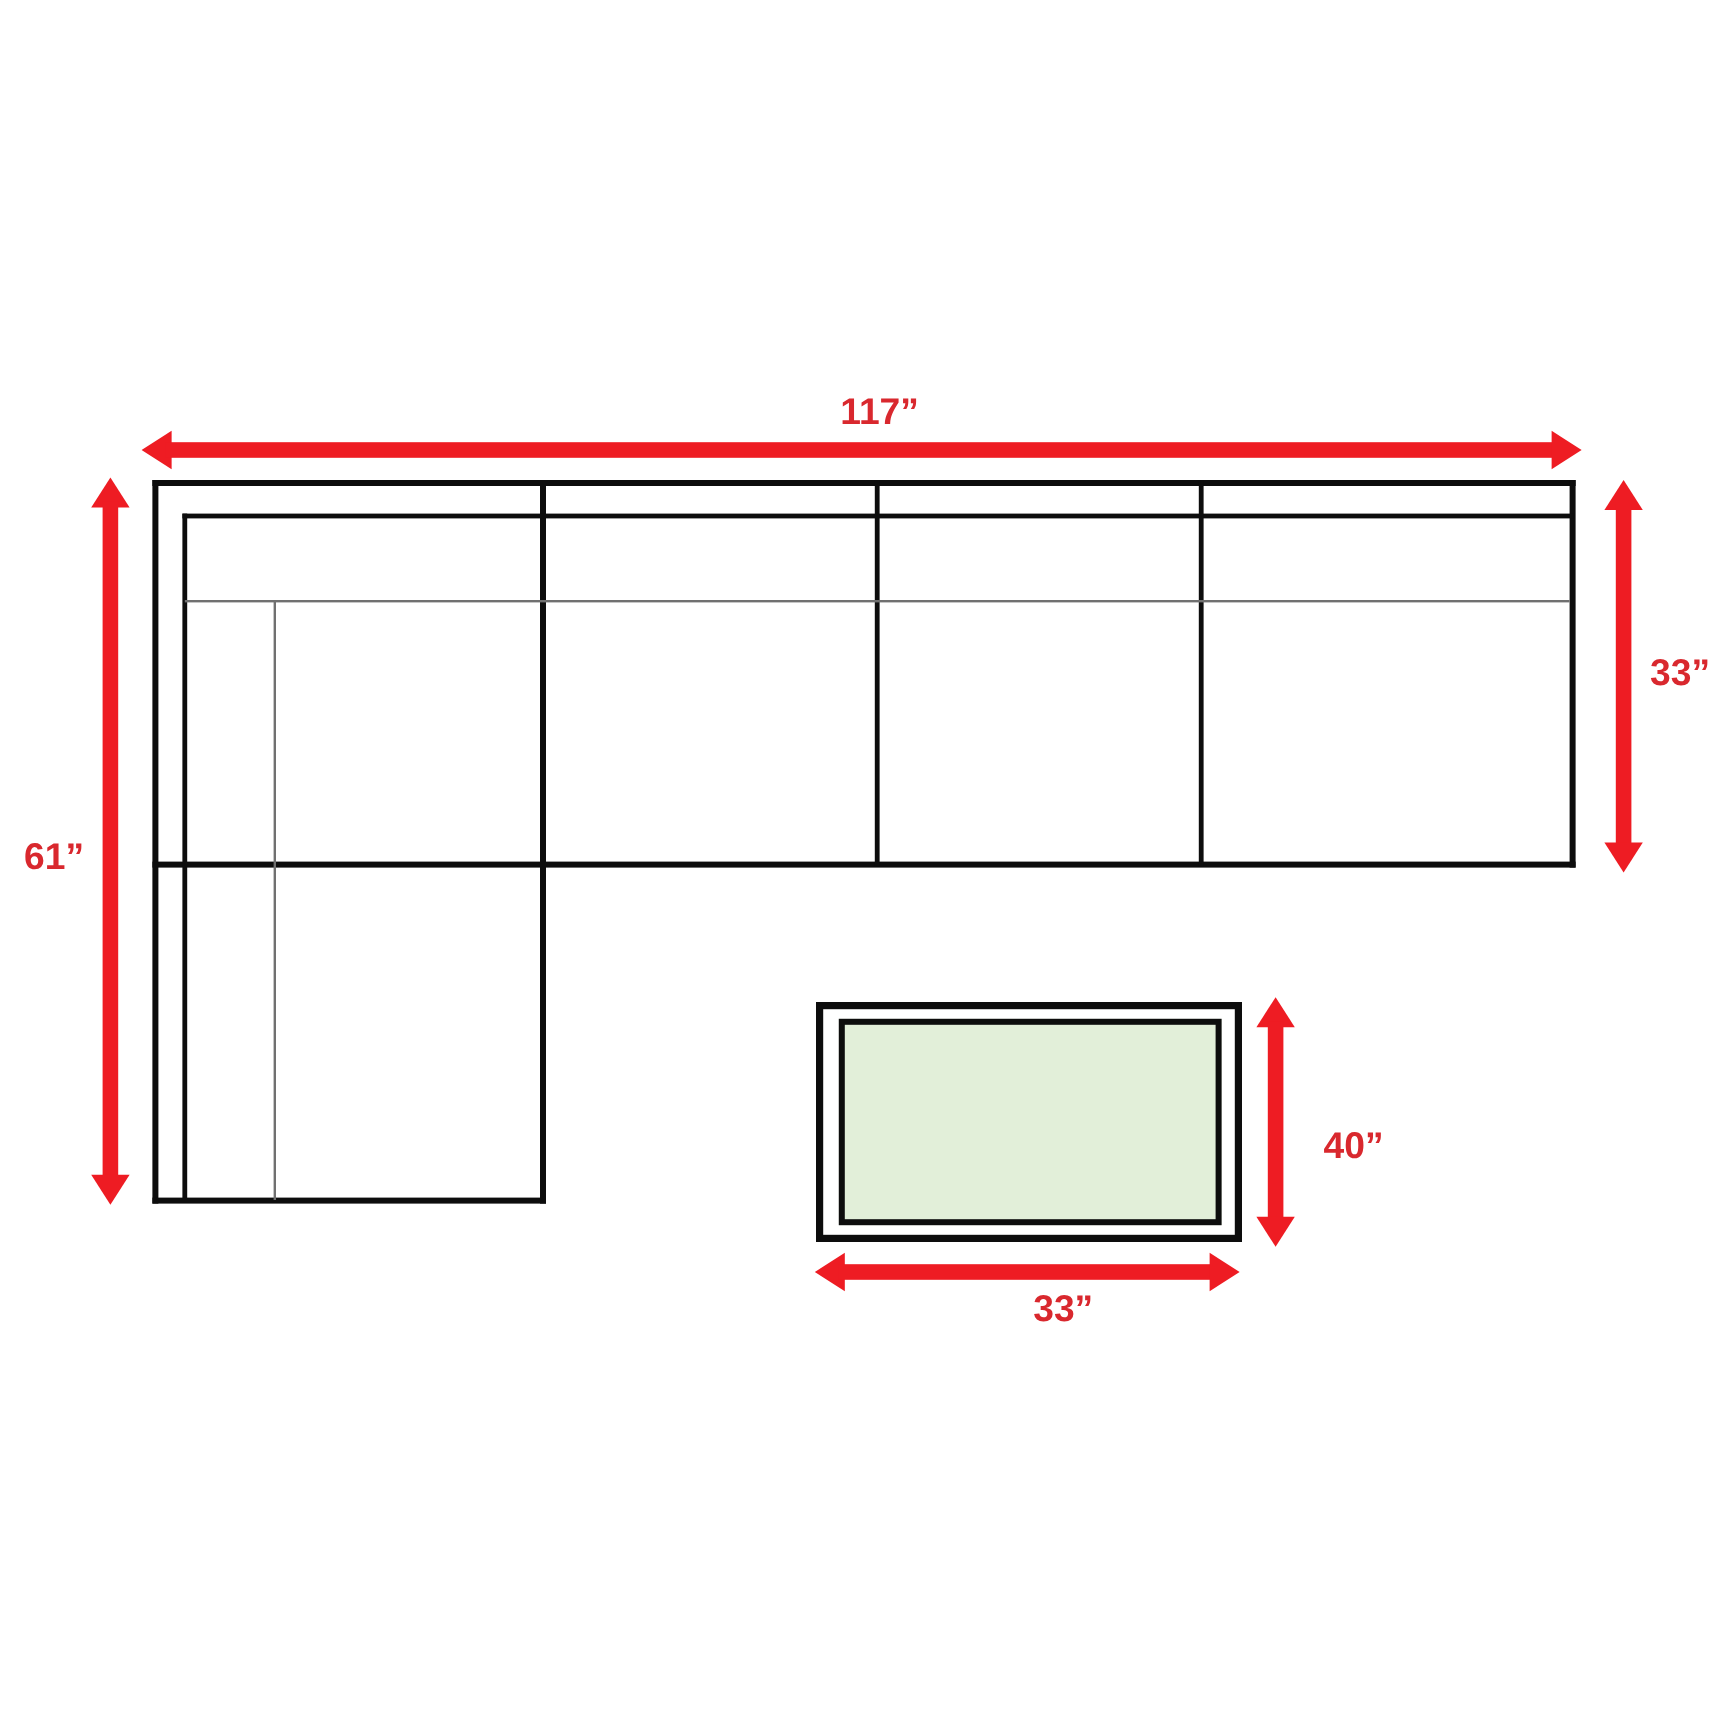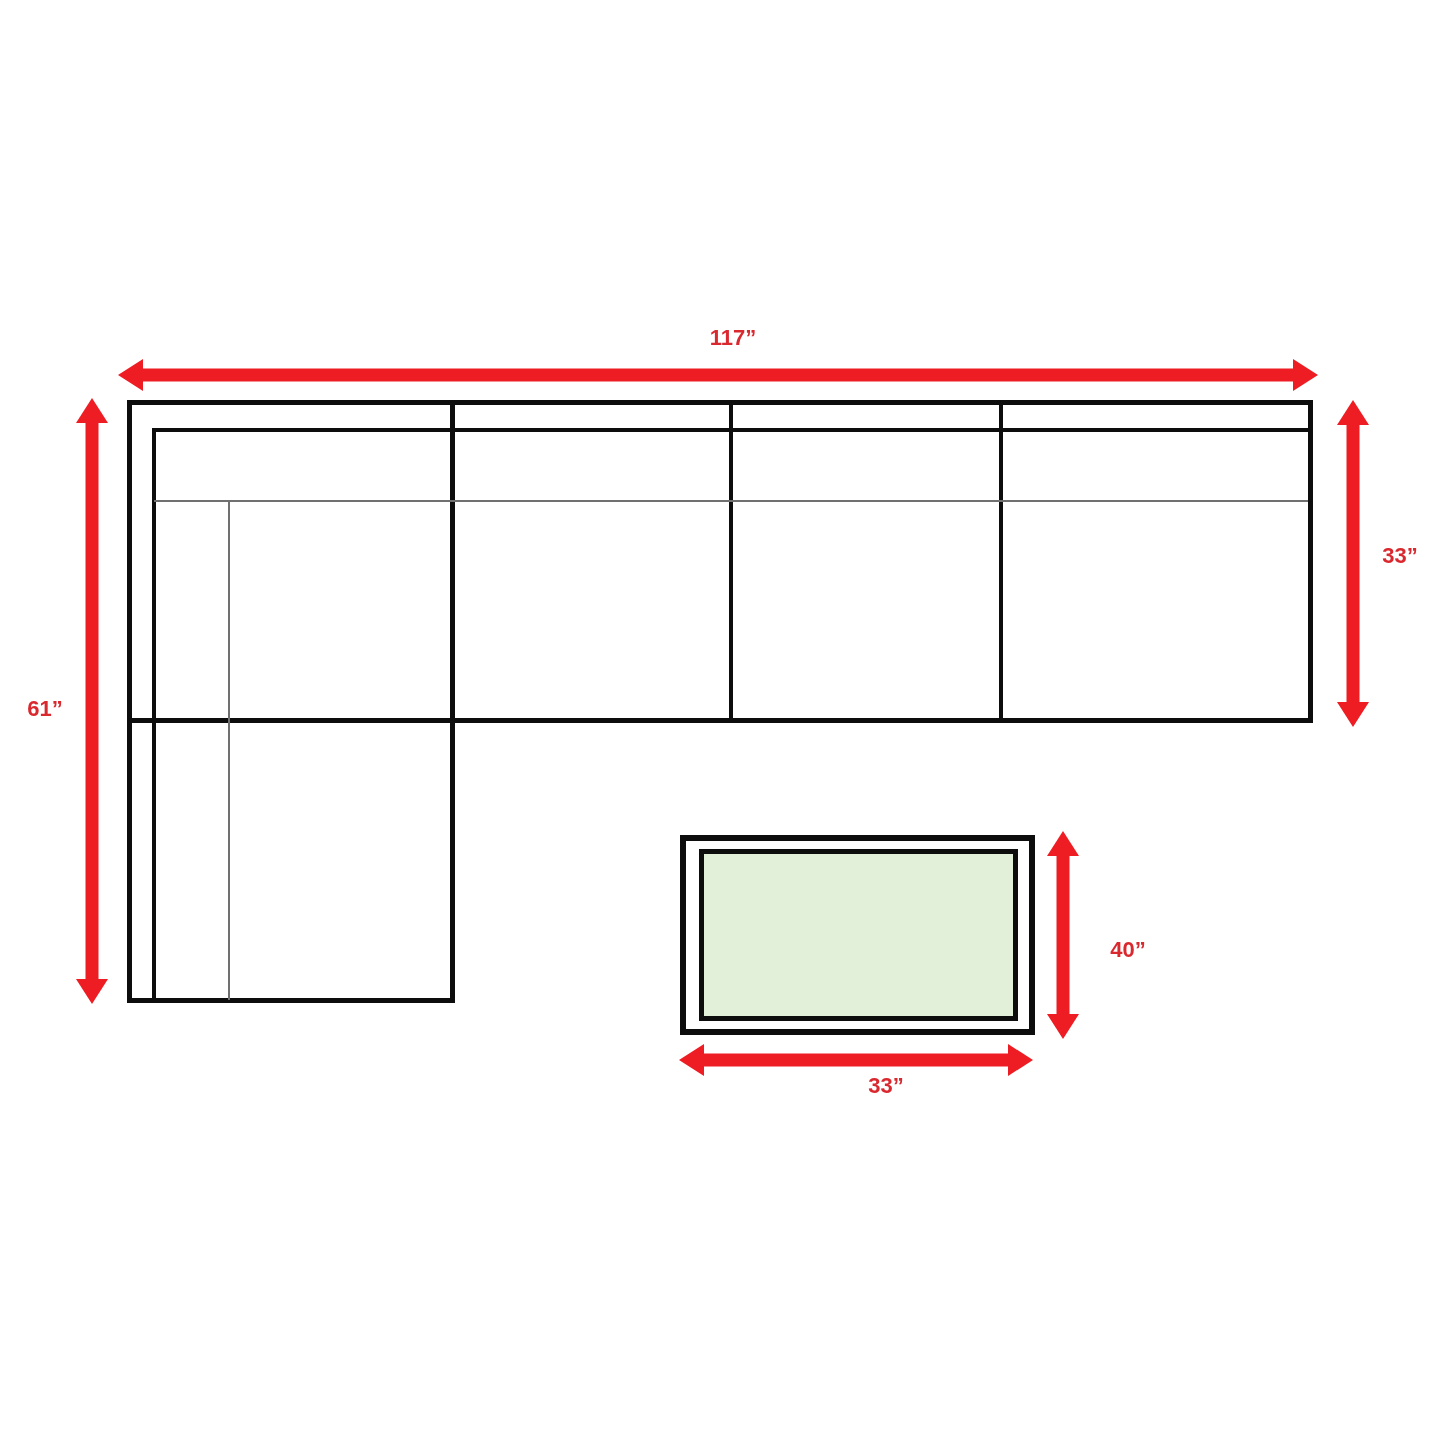--- a/index.html
+++ b/index.html
@@ -76,21 +76,21 @@
   .head.south {
     bottom: 0;
     border-width: 25px 16px 0 16px;
     border-color: var(--arrow-red, #ee1c23) transparent transparent transparent;
   }
   
   .dim-label {
     position: absolute;
     color: var(--label-red, #d9282e);
     font-weight: bold;
-    font-size: 22px;
+    font-size: 31px;
     line-height: 1;
     text-align: center;
   }
 </style>
 </head>
 <body>
 
 <div id="canvas">
 
   <div class="ln" style="left:127px; top:400px; width:1186px; height:5px;"></div>

